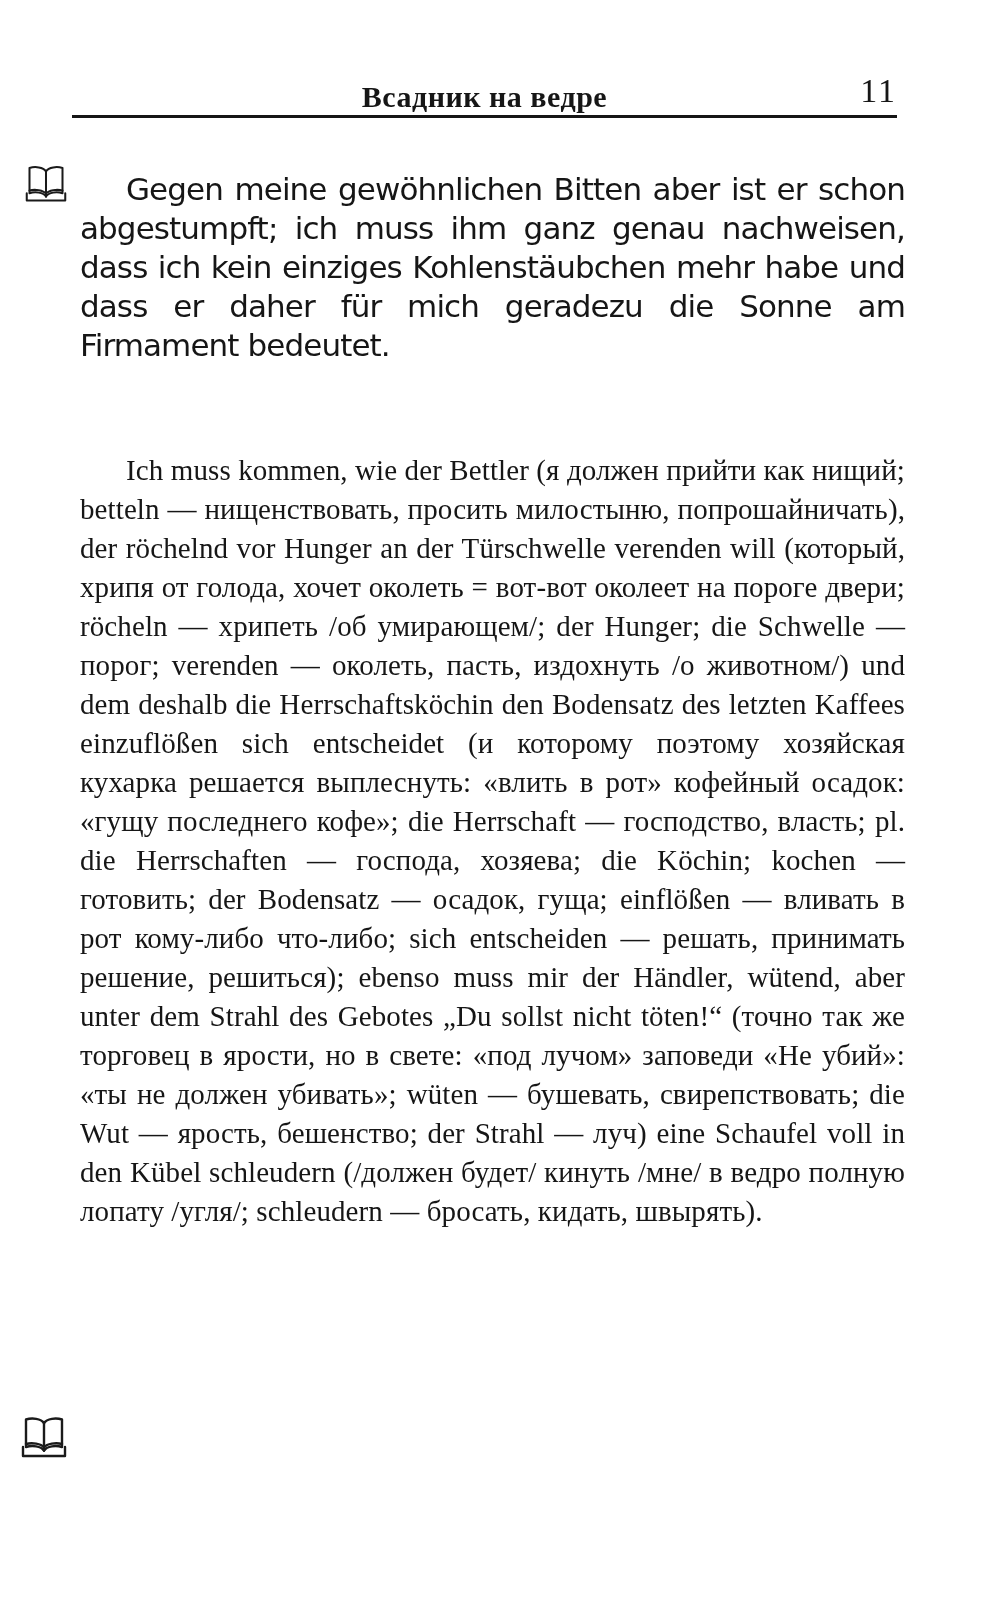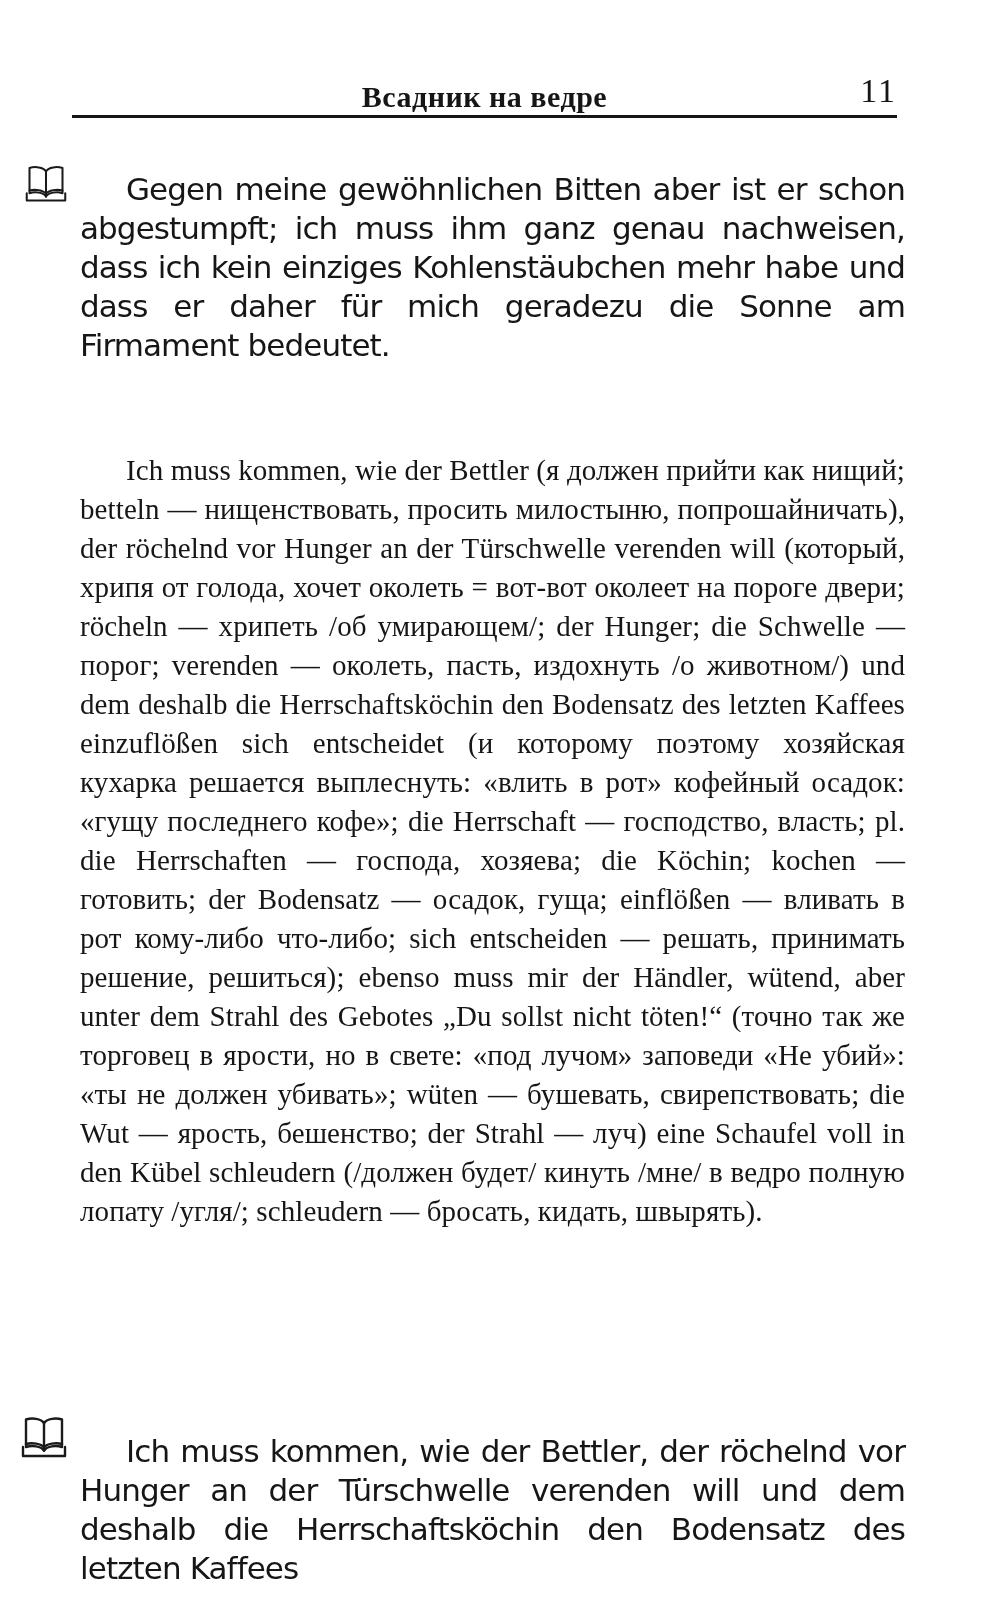--- a/index.html
+++ b/index.html
@@ -112,15 +112,14 @@
       <g fill="none" stroke="#1a1a1a" stroke-width="2.4" stroke-linejoin="round" stroke-linecap="round">
         <path d="M24 8 C21 3.5 12 2.5 6 4.5 L6 32 C12 30 21 31 24 35.5"></path>
         <path d="M24 8 C27 3.5 36 2.5 42 4.5 L42 32 C36 30 27 31 24 35.5"></path>
         <path d="M24 8 L24 35.5"></path>
         <path d="M6 29 C12 27.5 21 28.5 24 32.5 C27 28.5 36 27.5 42 29"></path>
         <path d="M3 32 L3 41 L45 41 L45 32"></path>
       </g>
     </svg>
   </span>
 
-  <p class="para sans" id="para-plain">Ich muss kommen, wie der Bettler, der röchelnd vor Hunger an der Türschwelle verenden will und dem deshalb die Herrschaftsköchin den Bodensatz des letzten Kaffees</p>
 
 </div>
 
 </body></html>

